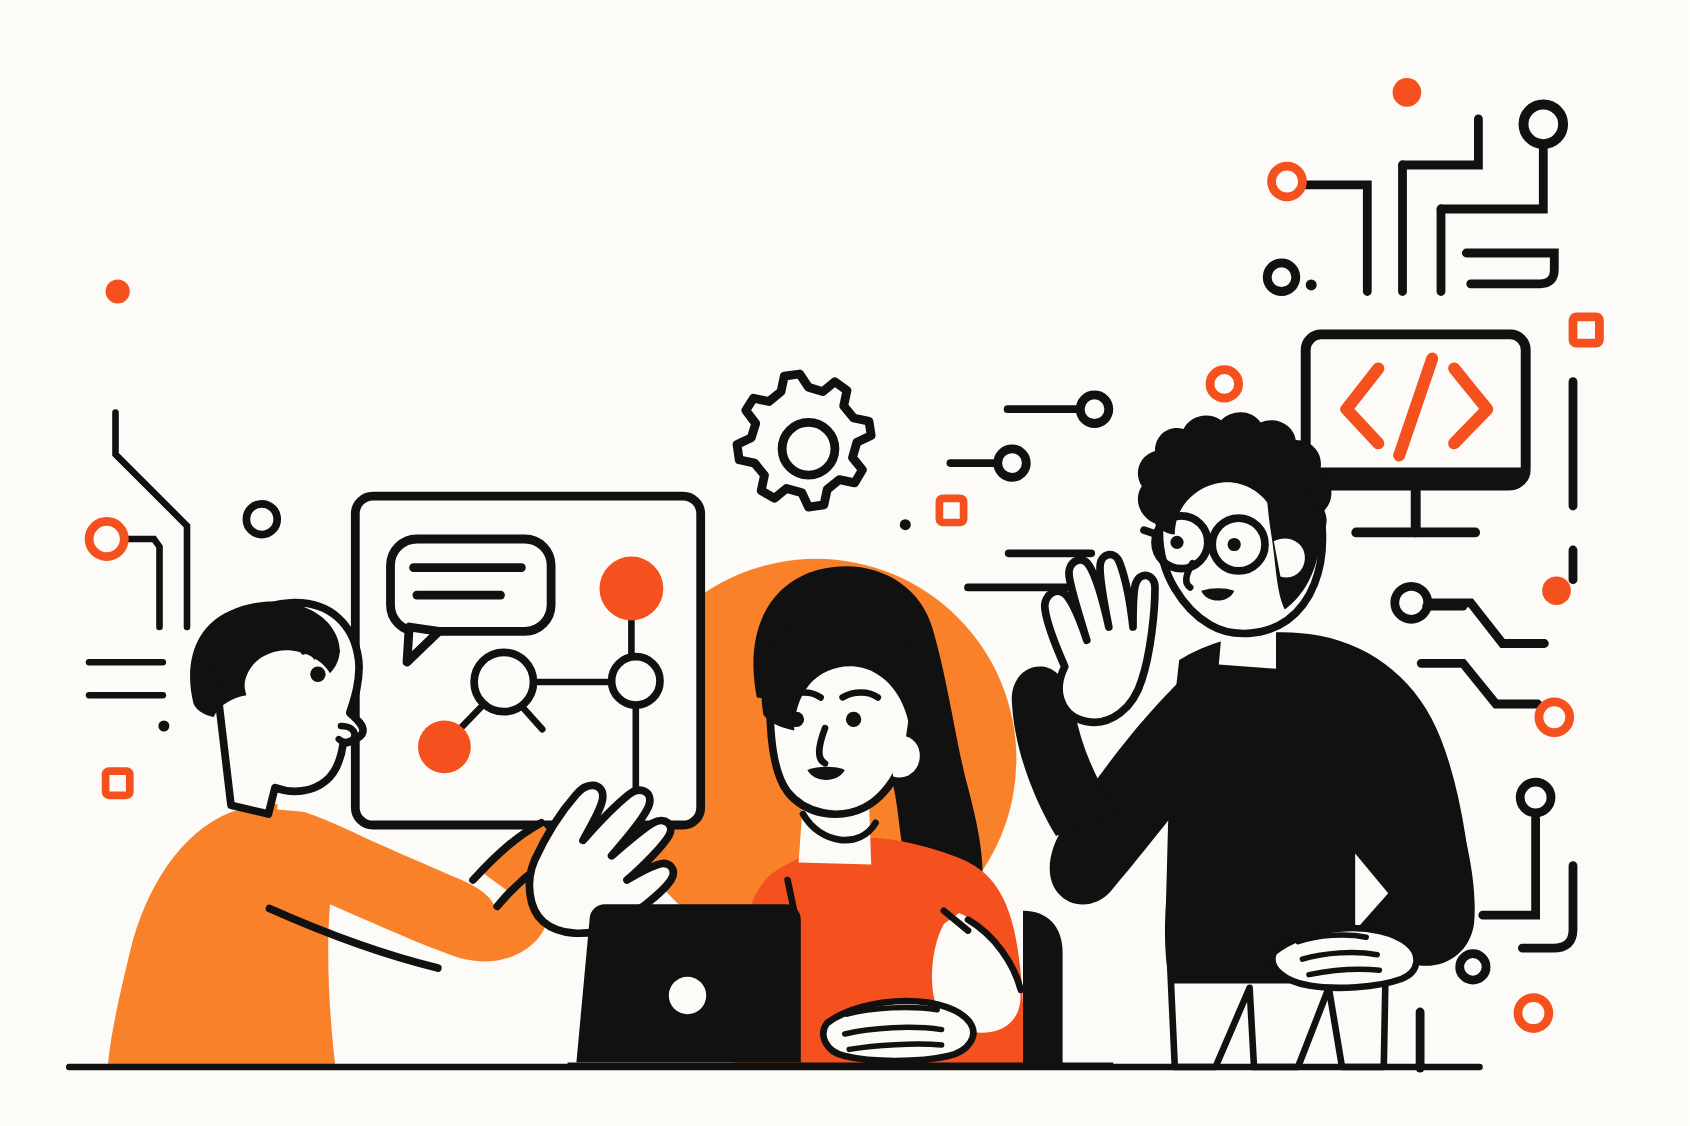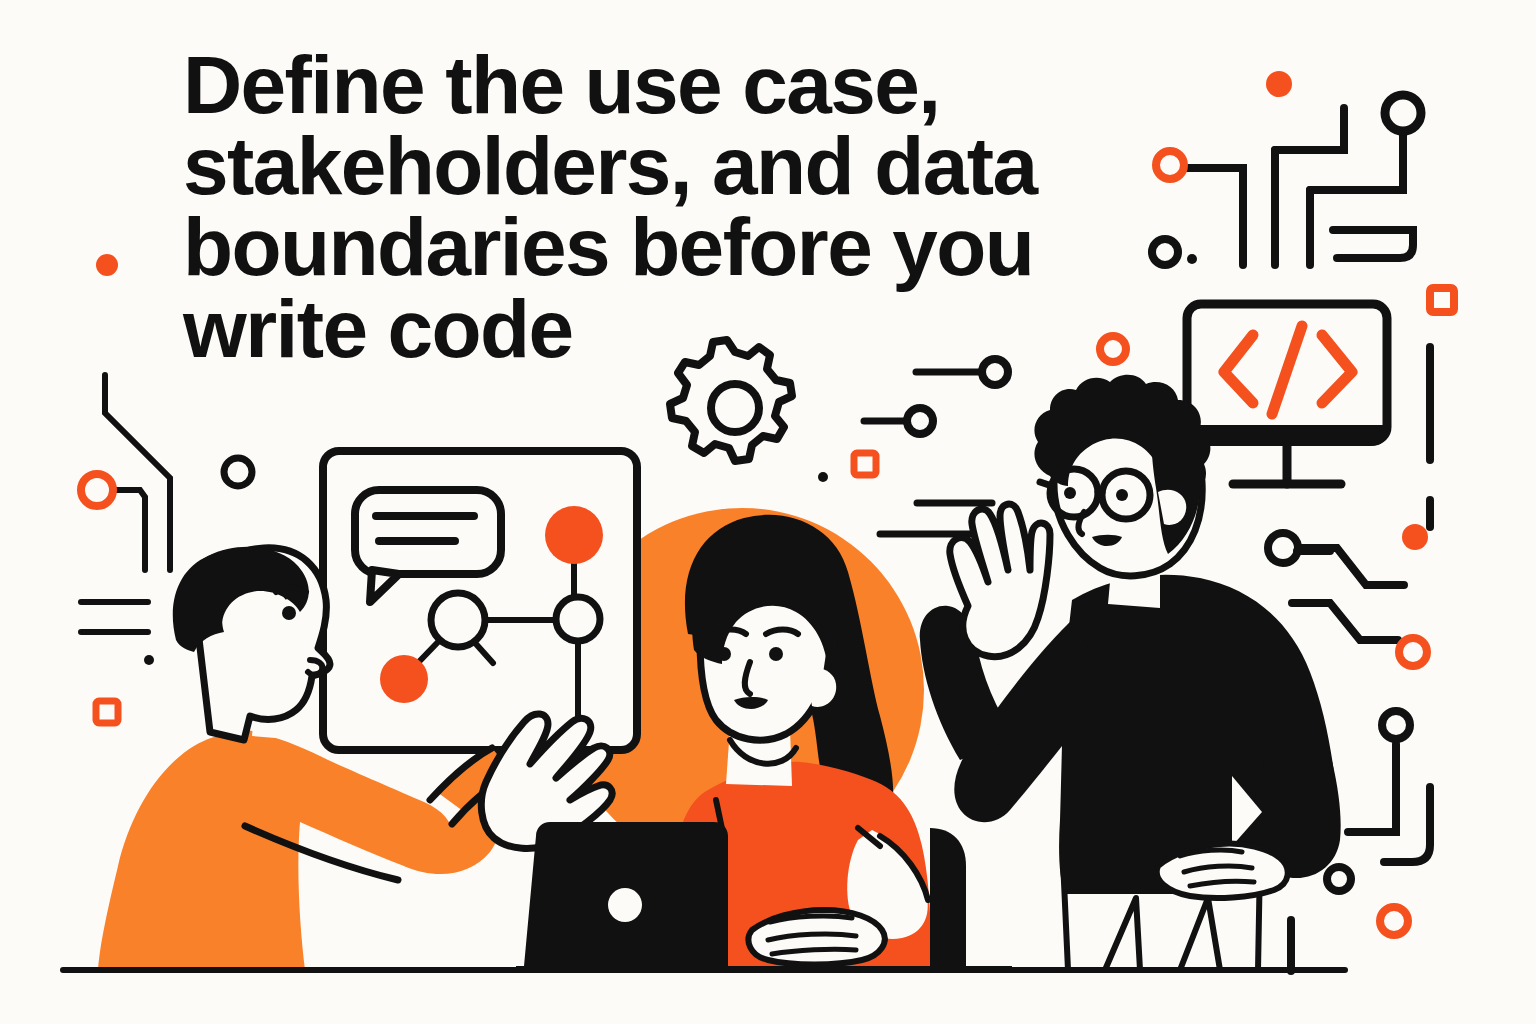--- a/index.html
+++ b/index.html
@@ -380,22 +380,18 @@
       <path d="M536 836 C536 828 542 822 550 822 L714 822 C722 822 728 828 728 836 L728 966 L524 966 Z" fill="#111111"></path>
       <circle cx="625" cy="905" r="17" fill="#fdfbf8"></circle>
       <path d="M516 966 L1012 966 L1012 972 L516 972 Z" fill="#111111"></path>
     </g>
 
     <path d="M930 828 C952 828 966 842 966 866 L966 970 L930 970 Z" fill="#111111"></path>
 
     <path d="M63 970 L1345 970" stroke="#111111" stroke-width="6" stroke-linecap="round" fill="none"></path>
   </svg>
 
-  <h1 id="headline">Define the use case,
-stakeholders, and data
-boundaries before you
-write code</h1>
 
   <div style="position:absolute; left:0; top:0; width:1536px; height:1024px; pointer-events:none;">
     <span style="position:absolute; left:96px; top:254px; width:22px; height:22px; border-radius:50%; background:#f4511e; display:block;"></span>
   </div>
 
 </div>
 
 </body></html>

